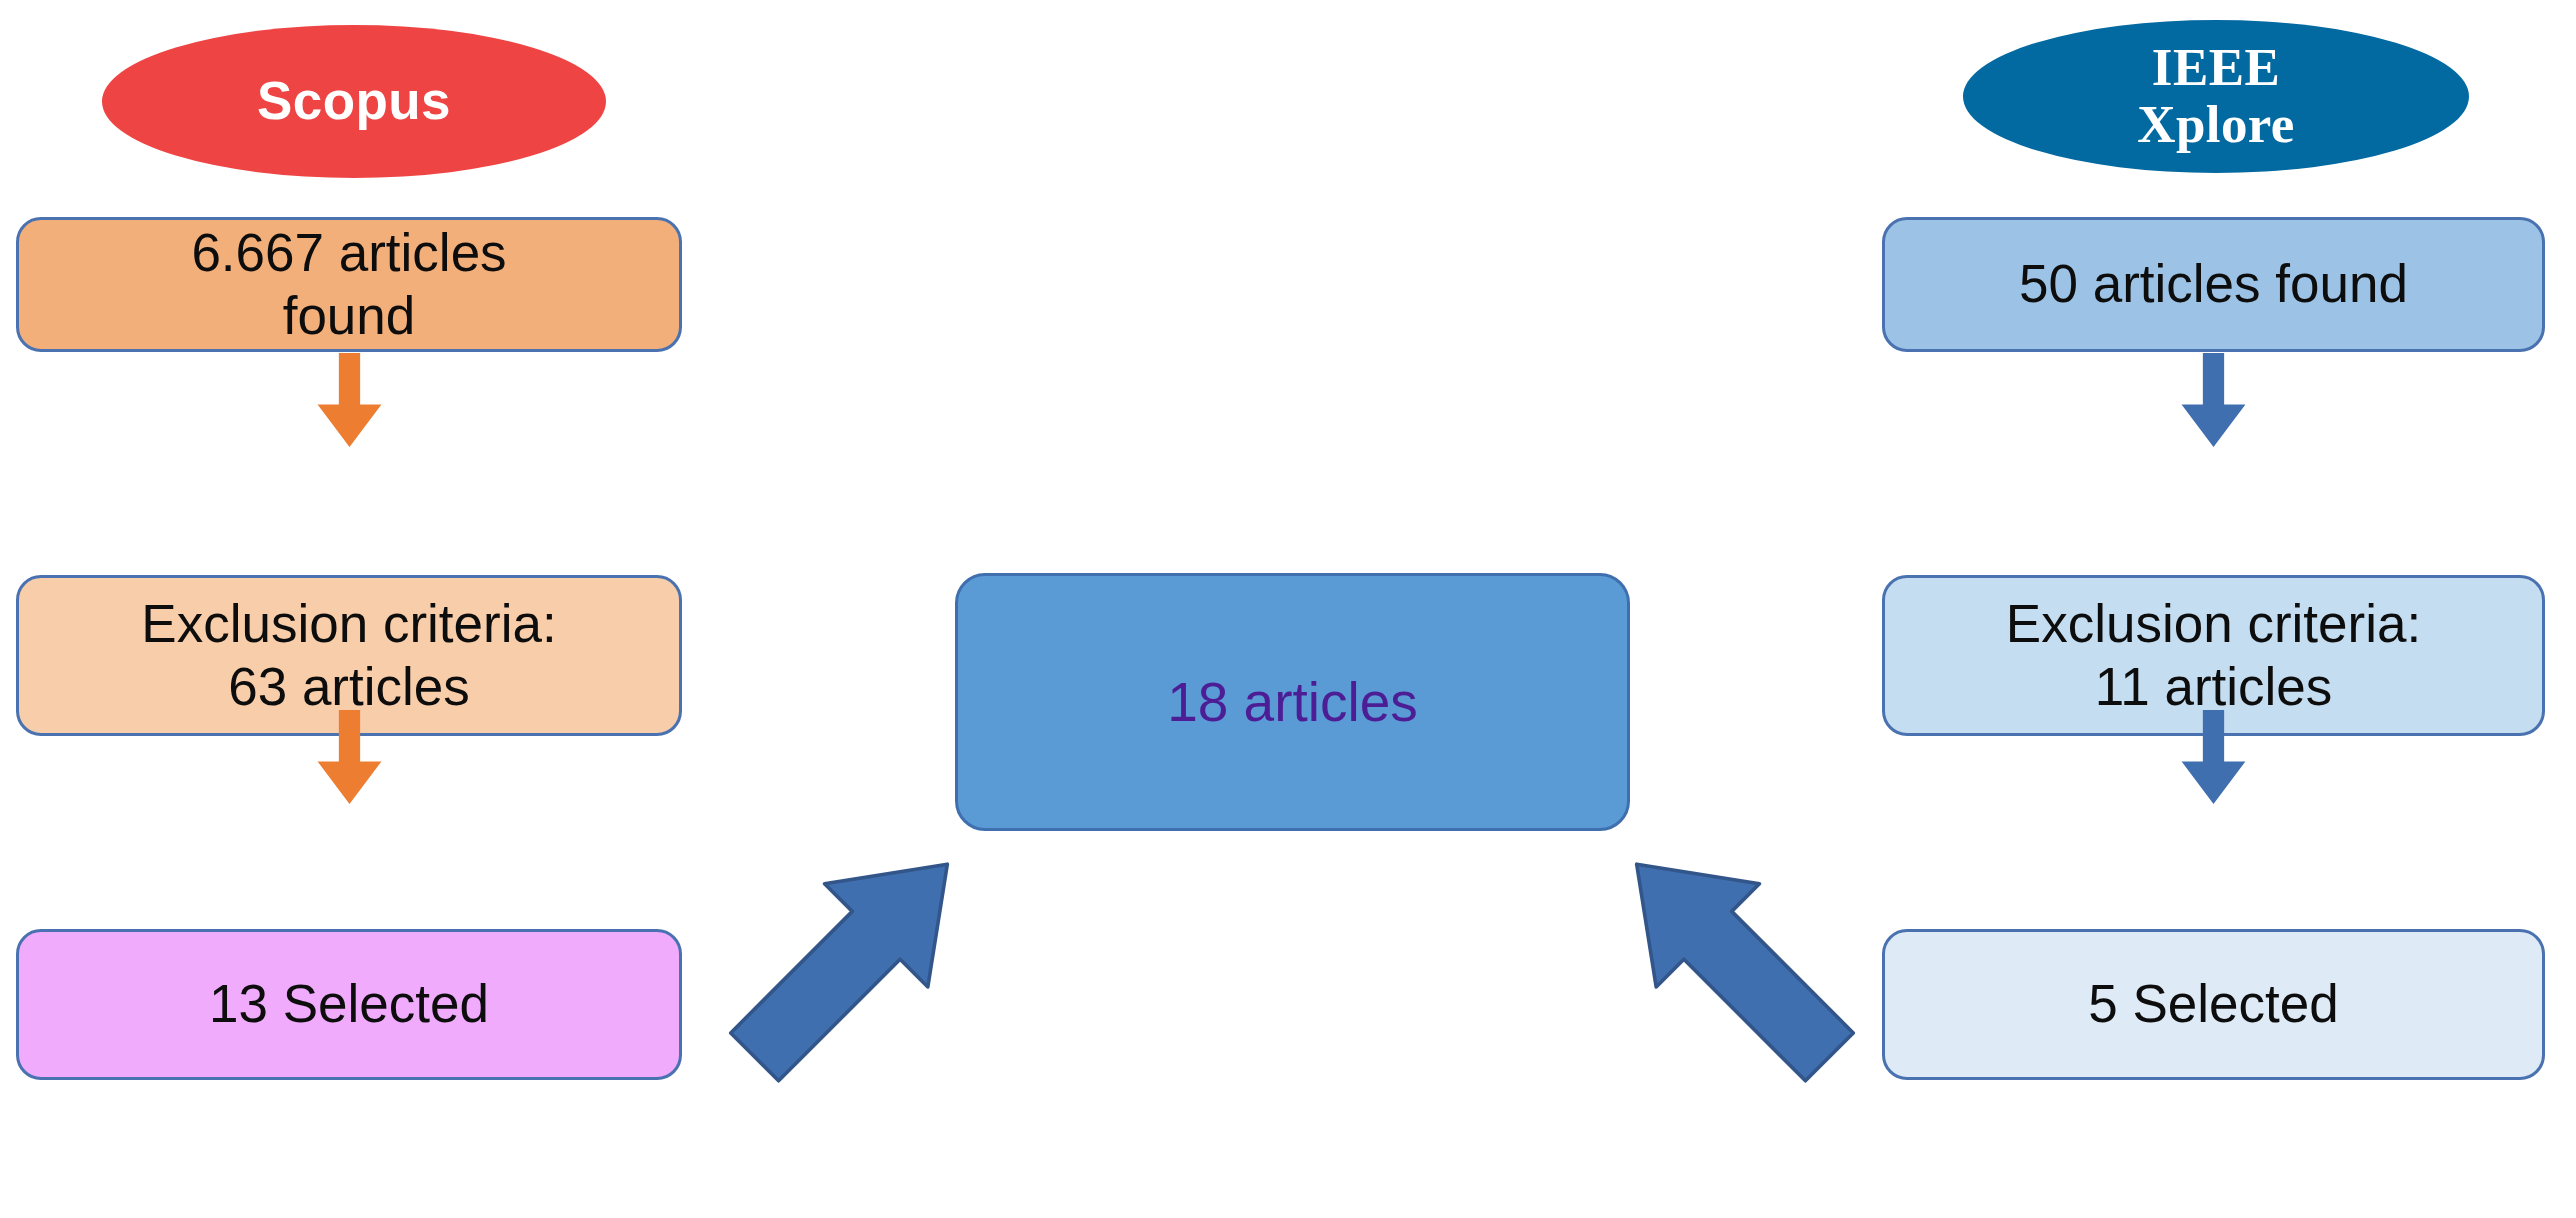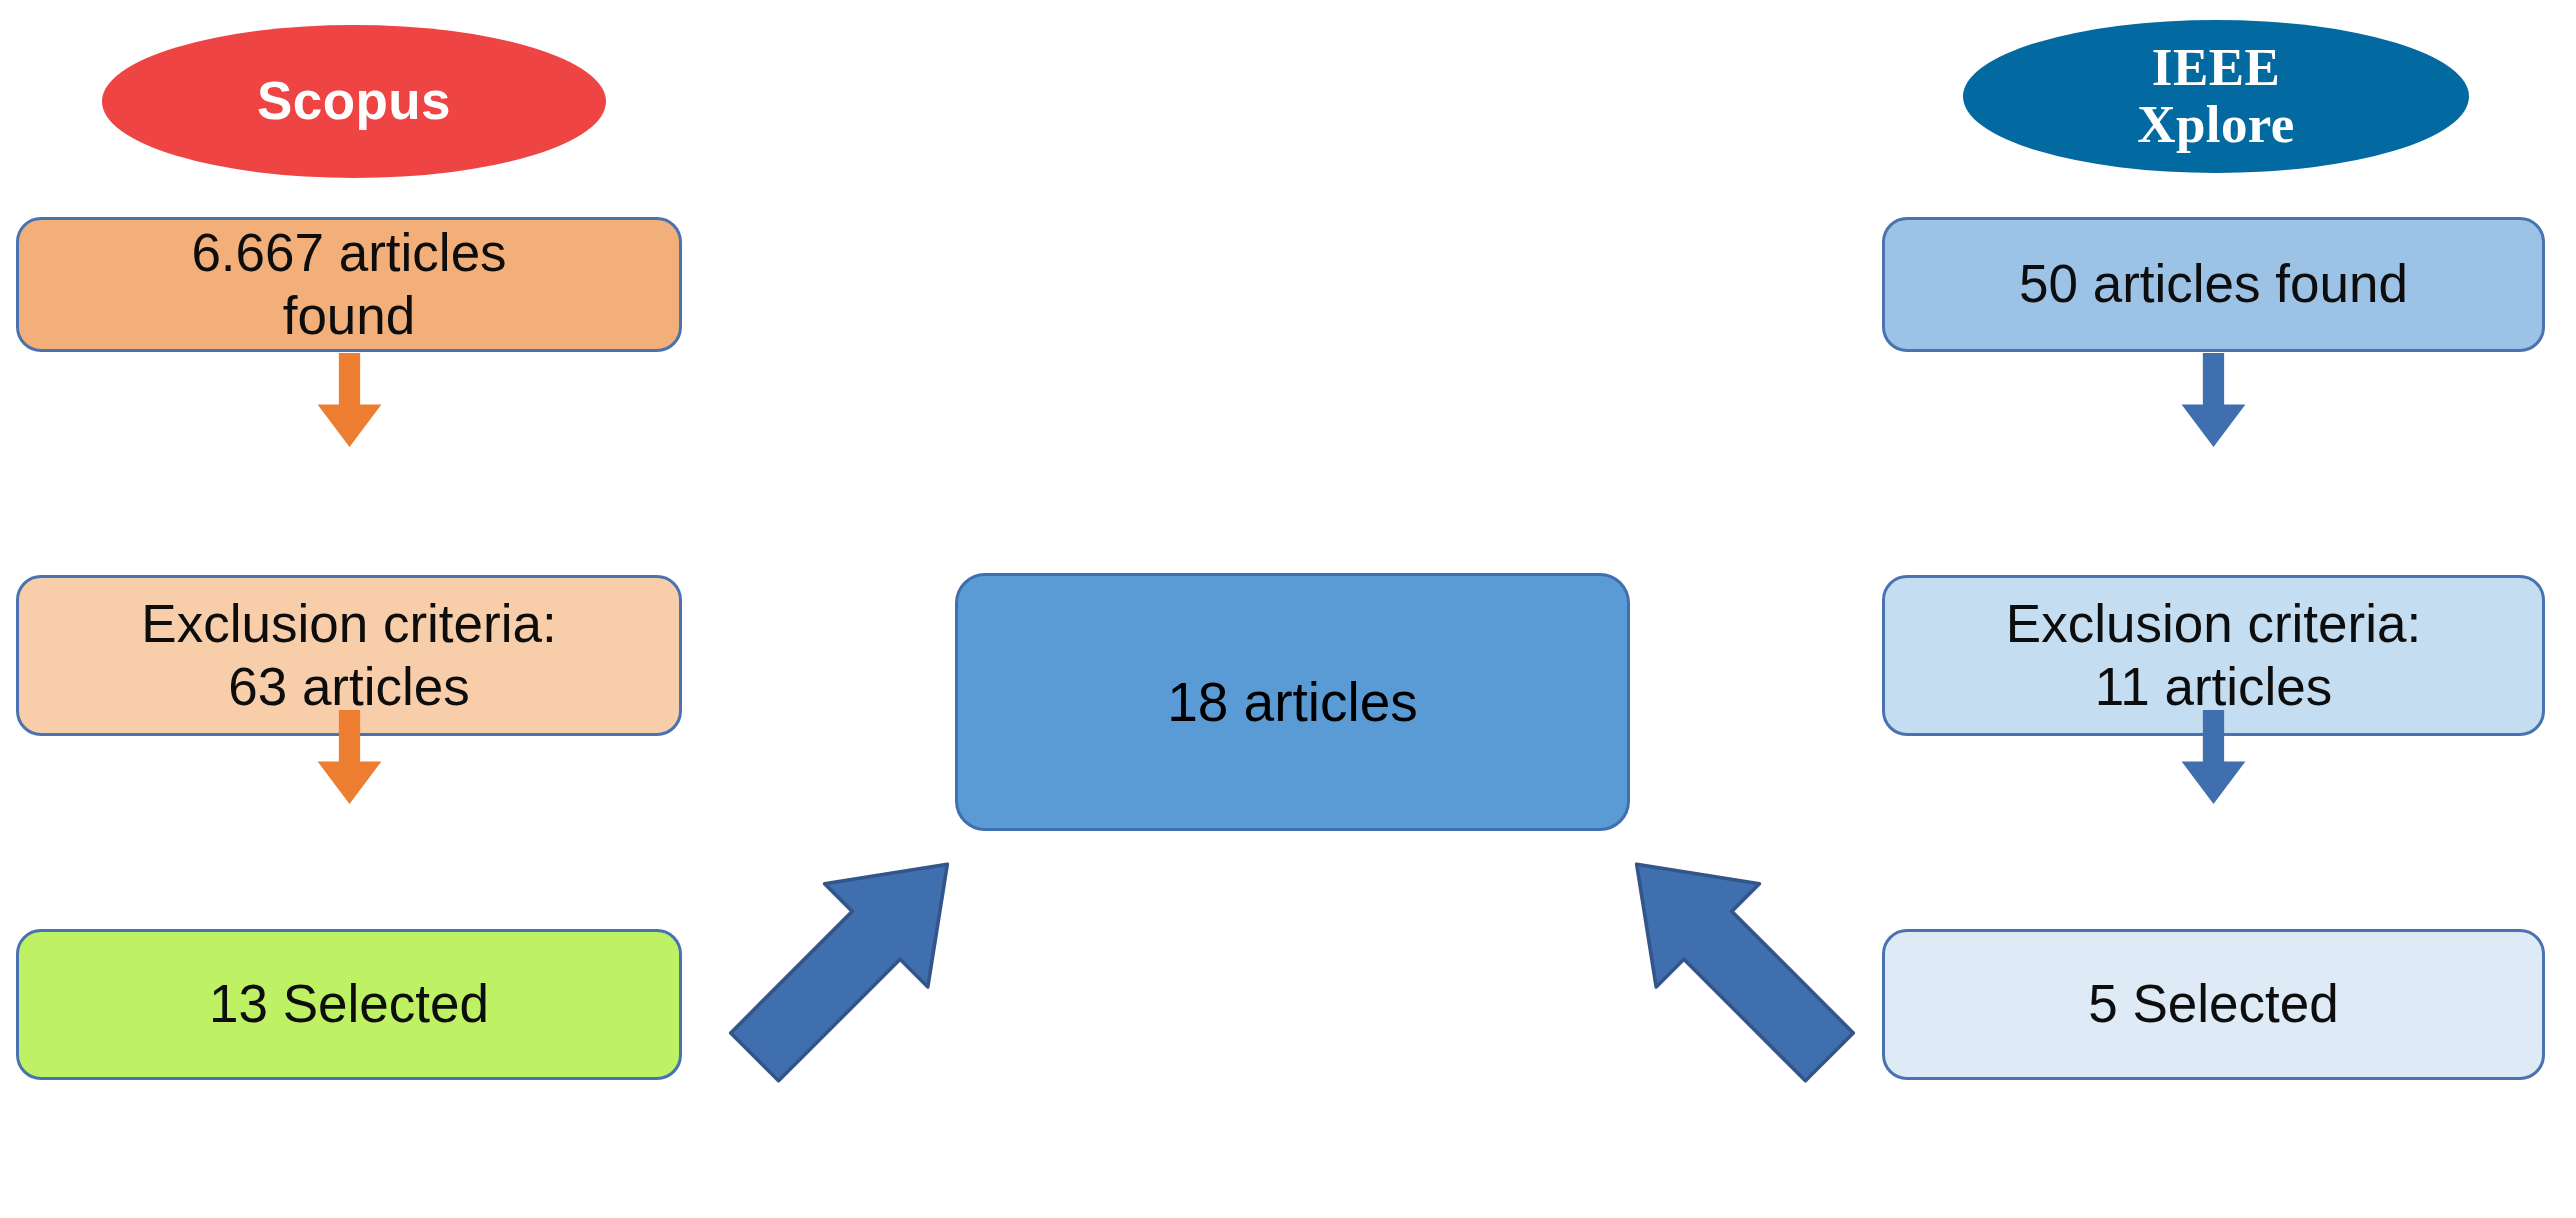--- a/index.html
+++ b/index.html
@@ -60,35 +60,35 @@
   .box-left  { left: 16px;   width: 666px; }
   .box-right { left: 1882px; width: 663px; }
 
   .row1 { top: 217px;  height: 135px; }
   .row2 { top: 575px;  height: 161px; }
   .row3 { top: 929px; height: 151px; }
 
   
   .fill-o1 { background: #F3AF7A; }
   .fill-o2 { background: #F8CDAA; }
-  .fill-o3 { background: #bef264; }
+  .fill-o3 { background: #f0abfc; }
 
   
   .fill-b1 { background: #9CC3E5; }
   .fill-b2 { background: #C5DDF1; }
   .fill-b3 { background: #DEEAF6; }
 
   
   .box-center {
     left: 955px; top: 573px;
     width: 675px; height: 258px;
     background: #5B9BD5;
     border: 3.6px solid #3F6FAF;
     border-radius: 30px;
-    color: #000000;
+    color: #4c1d95;
     font-size: 55px;
   }
 
   
   .varrow {
     position: absolute;
     width: 71px;
     height: 94px;
   }
   .varrow svg { display: block; width: 100%; height: 100%; }

